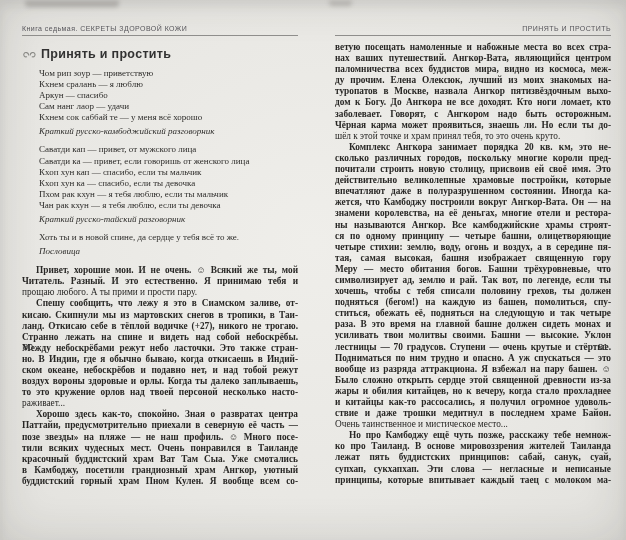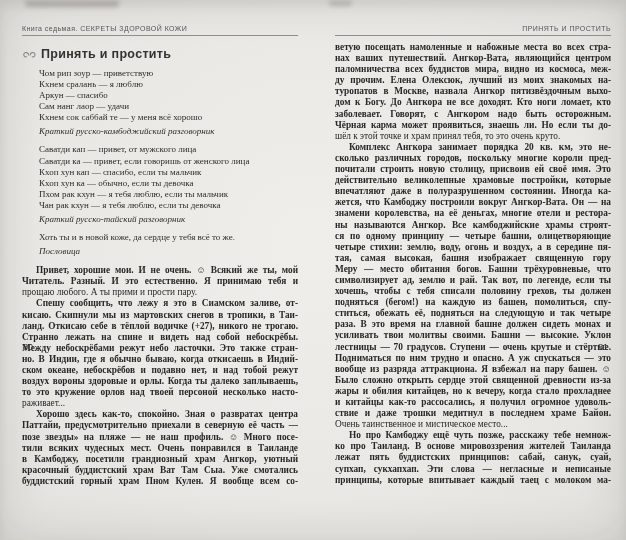--- a/index.html
+++ b/index.html
@@ -72,28 +72,28 @@
       <div class="tl">Аркун — спасибо</div>
       <div class="tl">Сам нанг лаор — удачи</div>
       <div class="tl">Кхнем сок саббай те — у меня всё хорошо</div>
     </div>
   <div class="attr">Краткий русско-камбоджийский разговорник</div>
 
   <div class="epi">
       <div class="tl">Саватди кап — привет, от мужского лица</div>
       <div class="tl">Саватди ка — привет, если говоришь от женского лица</div>
       <div class="tl">Кхоп хун кап — спасибо, если ты мальчик</div>
-      <div class="tl">Кхоп хун ка — обычно, если ты девочка</div>
+      <div class="tl">Кхоп хун ка — спасибо, если ты девочка</div>
       <div class="tl">Пхом рак кхун — я тебя люблю, если ты мальчик</div>
       <div class="tl">Чан рак кхун — я тебя люблю, если ты девочка</div>
     </div>
   <div class="attr">Краткий русско-тайский разговорник</div>
 
   <div class="epi">
-      <div class="tl">Хоть ты и в новой коже, да сердце у тебя всё то же.</div>
+      <div class="tl">Хоть ты и в новой спине, да сердце у тебя всё то же.</div>
     </div>
   <div class="attr attr-last">Пословица</div>
 
   <div class="body-text just">
       <div class="tl j ind">Привет, хорошие мои. И не очень. ☺ Всякий же ты, мой</div>
       <div class="tl j">Читатель. Разный. И это естественно. Я принимаю тебя и</div>
       <div class="tl">прощаю любого. А ты прими и прости пару.</div>
     </div>
   <div class="body-text just">
       <div class="tl j ind">Спешу сообщить, что лежу я это в Сиамском заливе, от-</div>
@@ -105,22 +105,22 @@
       <div class="tl j">ском океане, небоскрёбов и подавно нет, и над тобой режут</div>
       <div class="tl j">воздух вороны здоровые и орлы. Когда ты далеко заплываешь,</div>
       <div class="tl j">то это кружение орлов над твоей персоной несколько насто-</div>
       <div class="tl">раживает...</div>
     </div>
   <div class="body-text just">
       <div class="tl j ind">Хорошо здесь как-то, спокойно. Зная о развратах центра</div>
       <div class="tl j">Паттайи, предусмотрительно приехали в северную её часть —</div>
       <div class="tl j">позе звезды» на пляже — не наш профиль. ☺ Много посе-</div>
       <div class="tl j">тили всяких чудесных мест. Очень понравился в Таиланде</div>
+      <div class="tl j">красочный буддистский храм Ват Там Сыа. Уже смотались</div>
       <div class="tl j">в Камбоджу, посетили грандиозный храм Ангкор, уютный</div>
-      <div class="tl j">красочный буддистский храм Ват Там Сыа. Уже смотались</div>
       <div class="tl j">буддистский горный храм Пном Кулен. Я вообще всем со-</div>
     </div>
 
   <div class="page-number">80</div>
 </div>
 
 <div class="page page-right">
   <div class="running-head">ПРИНЯТЬ И ПРОСТИТЬ</div>
   <div class="head-rule"></div>
 

